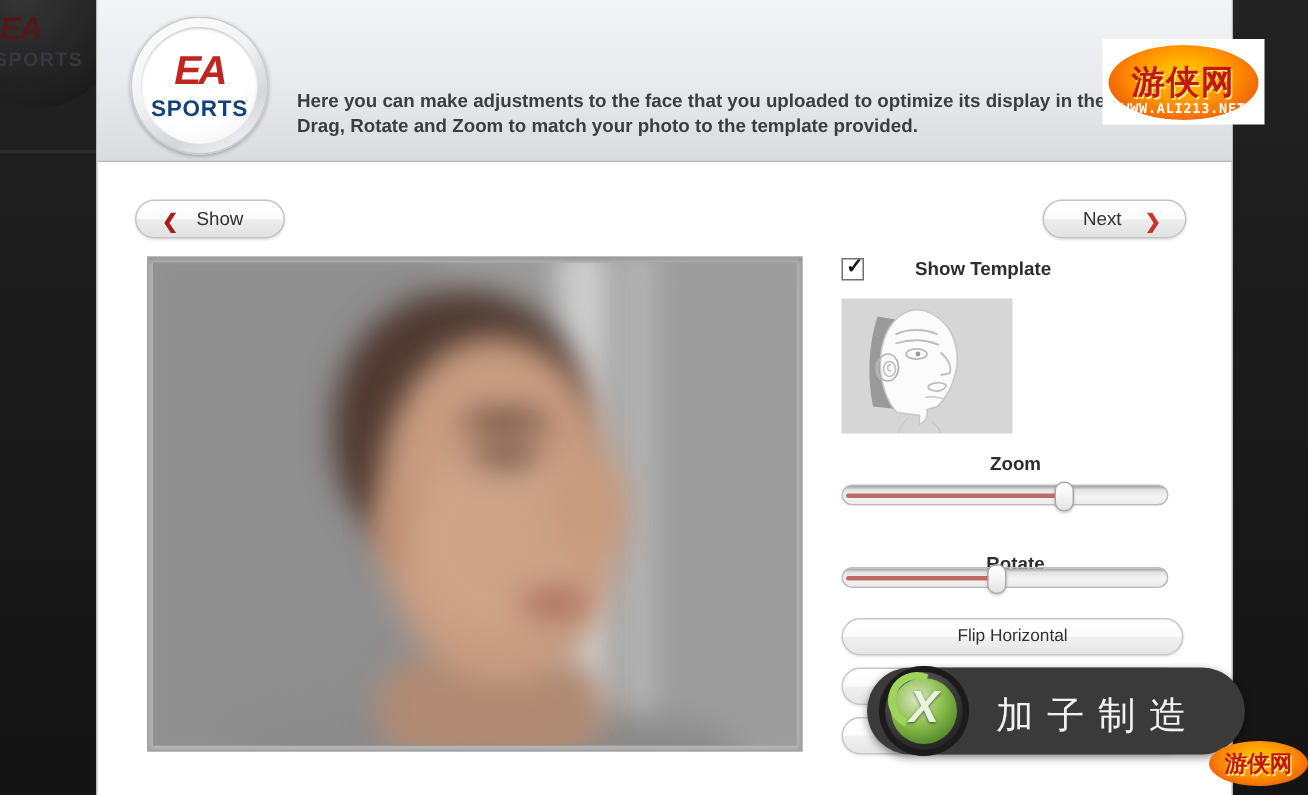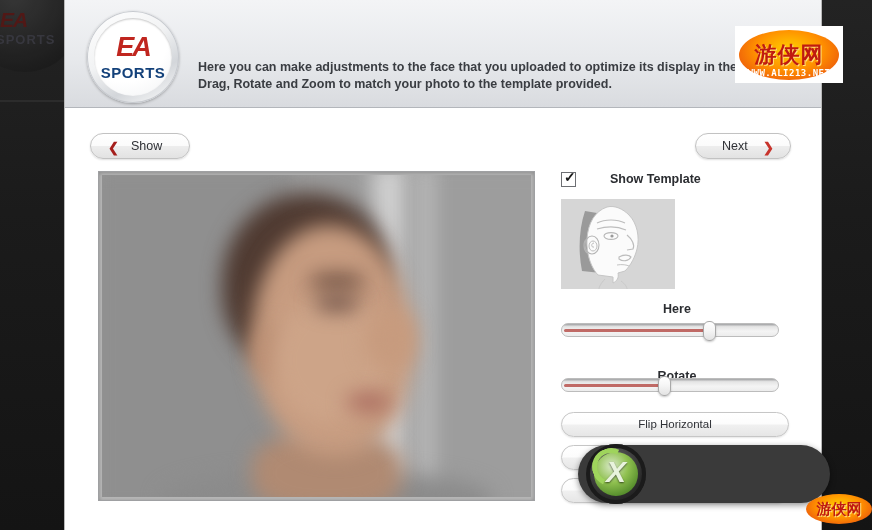--- a/index.html
+++ b/index.html
@@ -449,21 +449,21 @@
         <path d="M56 66 C61 65 66 66 68 67" fill="none" stroke="#c4c4c4" stroke-width="1"></path>
         <path d="M26 40 C22 42 22 50 26 54" fill="none" stroke="#b5b5b5" stroke-width="1.1"></path>
         <ellipse cx="31" cy="46" rx="7" ry="9" fill="none" stroke="#b5b5b5" stroke-width="1.1"></ellipse>
         <ellipse cx="32" cy="47" rx="4" ry="5" fill="none" stroke="#bcbcbc" stroke-width="1"></ellipse>
         <path d="M33 48 C30 49 30 44 33 44" fill="none" stroke="#bcbcbc" stroke-width="1"></path>
         <path d="M44 80 C40 84 38 88 38 90" fill="none" stroke="#c9c9c9" stroke-width="1"></path>
         <path d="M60 82 C64 85 66 88 66 90" fill="none" stroke="#c9c9c9" stroke-width="1"></path>
       </svg>
     </div>
 
-    <div class="slider-label" id="zoom-label">Here</div>
+    <div class="slider-label" id="zoom-label">Zoom</div>
     <div class="slider-track" id="zoom-slider">
       <div class="slider-fill" style="width: 145.19px; background: rgb(192, 106, 102);"></div>
       <div class="slider-thumb" style="left: 140.69px;"></div>
     </div>
 
     <div class="slider-label" id="rotate-label">Rotate</div>
     <div class="slider-track" id="rotate-slider">
       <div class="slider-fill" style="width: 100.97px; background: rgb(192, 106, 102);"></div>
       <div class="slider-thumb" style="left: 96.47px;"></div>
     </div>
@@ -487,17 +487,18 @@
     <span class="wm-url">WWW.ALI213.NET</span>
   </div>
 </div>
 
 <div id="xbox-overlay">
   <div id="xbox-logo">
     <div class="xb-ring"></div>
     <div class="xb-arc"></div>
     <div class="xb-x">X</div>
   </div>
+  <div id="xbox-text">加子制造</div>
 </div>
 
 <div id="watermark-bottom">
   <span class="wm-cn">游侠网</span>
 </div>
 
 </body></html>

